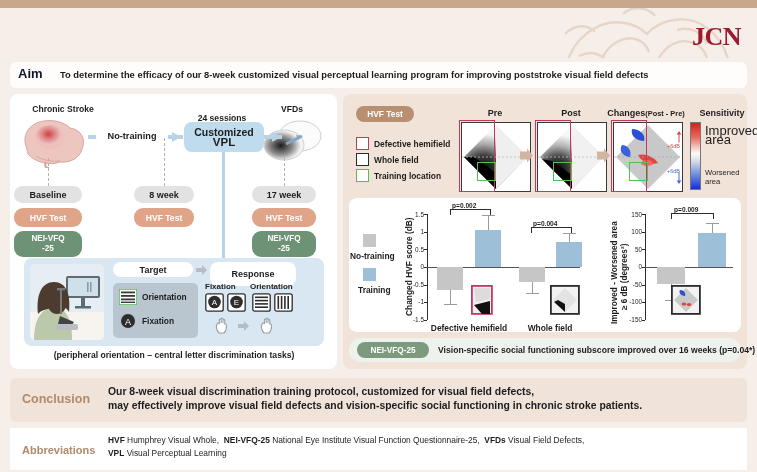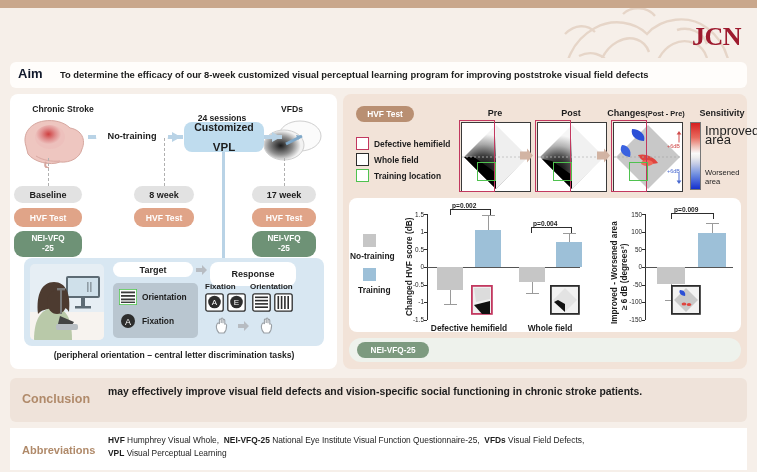--- a/index.html
+++ b/index.html
@@ -29,21 +29,21 @@
   .leftpanel{position:absolute;left:10px;top:94px;width:327px;height:275px;background:#ffffff;border-radius:8px;}
 
   .lbl{position:absolute;font-size:8.6px;font-weight:bold;color:#1d1d1d;text-align:center;}
   .flowline{position:absolute;background:#b9d3e6;}
   .pill{position:absolute;border-radius:9px;display:flex;align-items:center;justify-content:center;
     text-align:center;font-weight:bold;line-height:10px;}
   .pill.grey{background:#e2e2e2;color:#1d1d1d;font-size:9px;}
   .pill.salmon{background:#e0a488;color:#ffffff;font-size:8.6px;}
   .pill.green{background:#6e9276;color:#ffffff;font-size:8.2px;}
   .pill.white{background:#ffffff;color:#1d1d1d;font-size:9.2px;}
-  .pill.blue{background:#bfdcee;color:#1d1d1d;font-size:11px;border-radius:8px;justify-content:space-between;}
+  .pill.blue{background:#bfdcee;color:#1d1d1d;font-size:11px;border-radius:8px;}
   .dashed{position:absolute;border-left:1px dashed #b0b0b0;}
 
   
   .taskbox{position:absolute;left:24px;top:258px;width:300px;height:88px;background:#d8e7f2;border-radius:8px;}
   .taskimg{position:absolute;left:30px;top:264px;width:74px;height:76px;border-radius:5px;background:#dfe7ee;overflow:hidden;}
   .targetbox{position:absolute;left:113px;top:283px;width:85px;height:55px;background:#b9c6d0;border-radius:5px;}
   .captxt{position:absolute;left:24px;top:350px;width:300px;text-align:center;font-size:8.6px;font-weight:bold;color:#1d1d1d;}
 
   
   .rightpanel{position:absolute;left:343px;top:94px;width:404px;height:275px;background:#f2e3d8;border-radius:8px;}
@@ -488,24 +488,26 @@
   <svg style="position:absolute;left:671px;top:285px;width:30px;height:30px;">
     <rect x="0.9" y="0.9" width="28" height="28" fill="#f2f2f2" stroke="#2b2b2b" stroke-width="1.8"></rect>
     <polygon points="15,3 27,15 15,27 3,15" fill="#c9c9c9"></polygon>
     <path d="M9 5 C13 5 15 8 14 11 C11 11 7 8 9 5 Z" fill="#2b4fd6"></path>
     <ellipse cx="13" cy="19" rx="2.4" ry="1.6" fill="#e0443e"></ellipse>
     <ellipse cx="18" cy="19.5" rx="2.2" ry="1.5" fill="#e0443e"></ellipse>
   </svg>
 
   <div class="neistrip"></div>
   <div class="nei-pill">NEI-VFQ-25</div>
+  <div class="nei-text">Vision-specific social functioning subscore improved over 16 weeks (p=0.04*)</div>
 
   <div class="concl"></div>
   <div class="concl-lbl">Conclusion</div>
   <div class="concl-tx">
+    <div>Our 8-week visual discrimination training protocol, customized for visual field defects,</div>
     <div>may effectively improve visual field defects and vision-specific social functioning in chronic stroke patients.</div>
   </div>
 
   <div class="abbr"></div>
   <div class="abbr-lbl">Abbreviations</div>
   <div class="abbr-tx">
     <div>
       <b>HVF</b>
       <span>Humphrey Visual Whole</span>,&nbsp;
       <b>NEI-VFQ-25</b>

